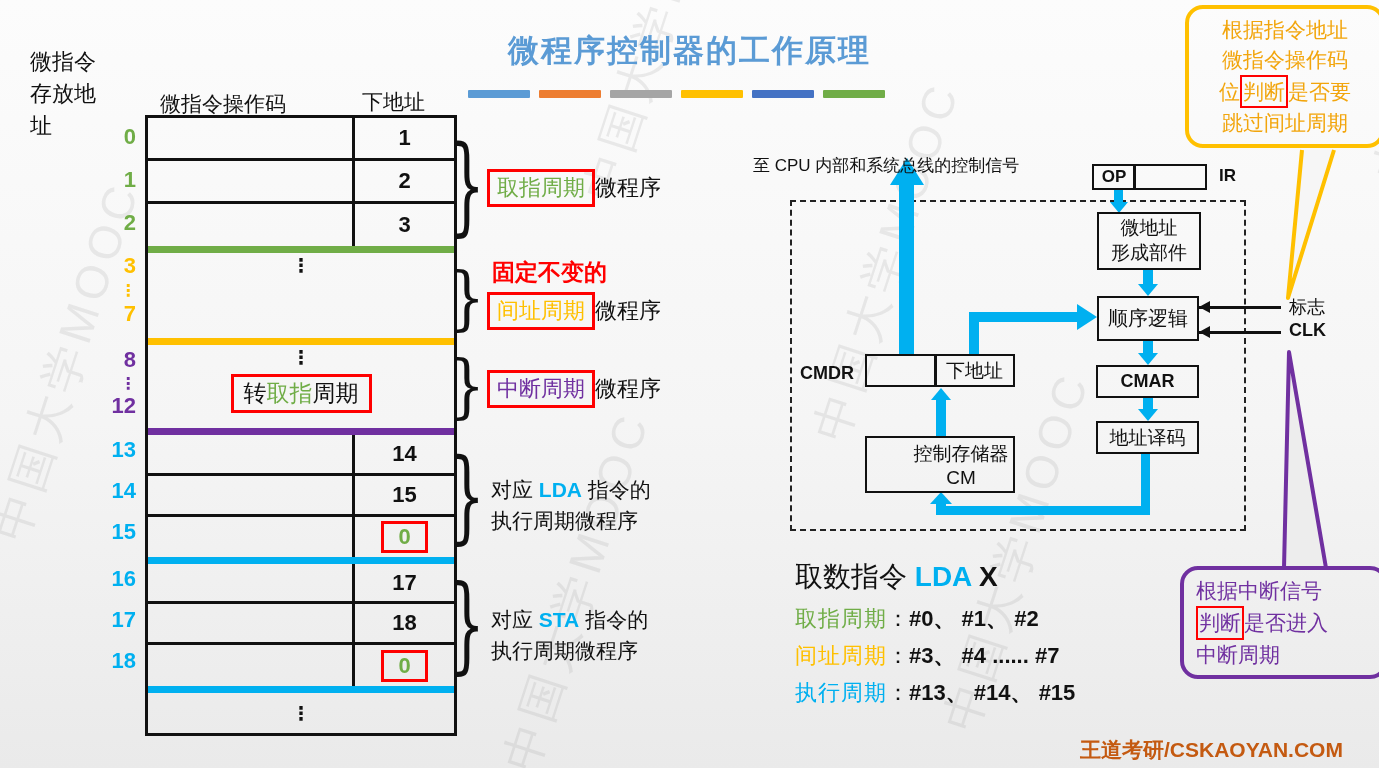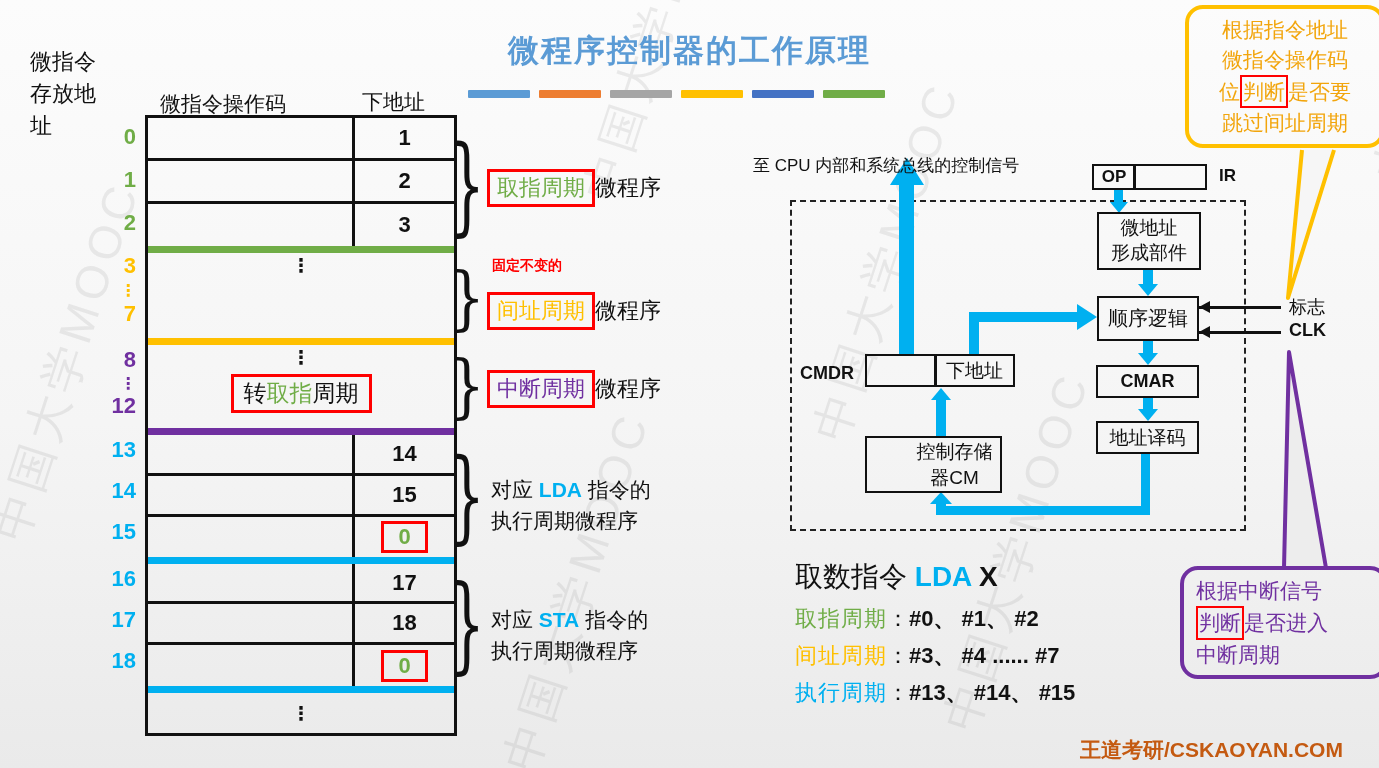--- a/index.html
+++ b/index.html
@@ -41,21 +41,21 @@
   .addr{position:absolute;width:48px;text-align:right;font-size:22px;font-weight:600;z-index:10;}
   .addr-d{font-size:16px;}
   .zerobox{border:3px solid #FF0000;padding:0 14px;color:#70AD47;}
   
   .brace{position:absolute;left:450px;width:34px;display:flex;align-items:center;
          justify-content:center;z-index:10;color:#111;}
   .brace span{font-size:56px;font-family:"DejaVu Serif",serif;display:block;}
   
   .blabel{position:absolute;z-index:10;font-size:22px;white-space:nowrap;}
   .redbox{border:3px solid #FF0000;padding:1px 7px;display:inline-block;}
-  .fixednote{position:absolute;z-index:10;font-size:14px;font-weight:bold;color:#FF0000;}
+  .fixednote{position:absolute;z-index:10;font-size:23px;font-weight:bold;color:#FF0000;}
   .twoline{line-height:31px;font-size:21px;}
   
   .dashedbox{left:790px;top:200px;width:452px;height:327px;border:2.5px dashed #222;z-index:5;}
   .dbox{position:absolute;border:2.5px solid #111;box-sizing:border-box;display:flex;
         align-items:center;justify-content:center;z-index:12;font-size:19px;text-align:center;background:transparent;}
   .dlabel{position:absolute;z-index:12;}
   .cshaft{position:absolute;background:#00B0F0;z-index:8;}
   .tri{position:absolute;width:0;height:0;z-index:8;}
   .bline{position:absolute;background:#111;height:2.5px;z-index:11;}
   .btri{position:absolute;width:0;height:0;z-index:11;
@@ -260,21 +260,21 @@
 <div class="dbox" style="left:1096px;top:421px;width:103px;height:33px;">
     <span>地址译码</span>
   </div>
 
 <div class="dlabel" style="left:792px;top:363px;font-size:18px;font-weight:bold;margin-left:8px;">CMDR</div>
 <div class="dbox" style="left:865px;top:354px;width:72px;height:33px;"></div>
 <div class="dbox" style="left:934px;top:354px;width:81px;height:33px;">
     <span>下地址</span>
   </div>
 
-<div class="dbox" style="left:865px;top:436px;width:137px;height:57px;padding-left:42px;">
+<div class="dbox" style="left:865px;top:436px;width:150px;height:57px;padding-left:42px;">
     <span>控制存储器CM</span>
   </div>
 <div class="cshaft" style="left:936px;top:399px;width:10px;height:37px;"></div>
 <div class="tri" style="left:931px;top:388px;border-left:10px solid transparent;border-right:10px solid transparent;border-bottom:12px solid #00B0F0;"></div>
 
 <div class="cshaft" style="left:969px;top:312px;width:10px;height:42px;"></div>
 <div class="cshaft" style="left:969px;top:312px;width:110px;height:10px;"></div>
 <div class="tri" style="left:1077px;top:304px;border-top:13px solid transparent;border-bottom:13px solid transparent;border-left:20px solid #00B0F0;"></div>
 
 <div class="cshaft" style="left:1141px;top:454px;width:9px;height:61px;"></div>

